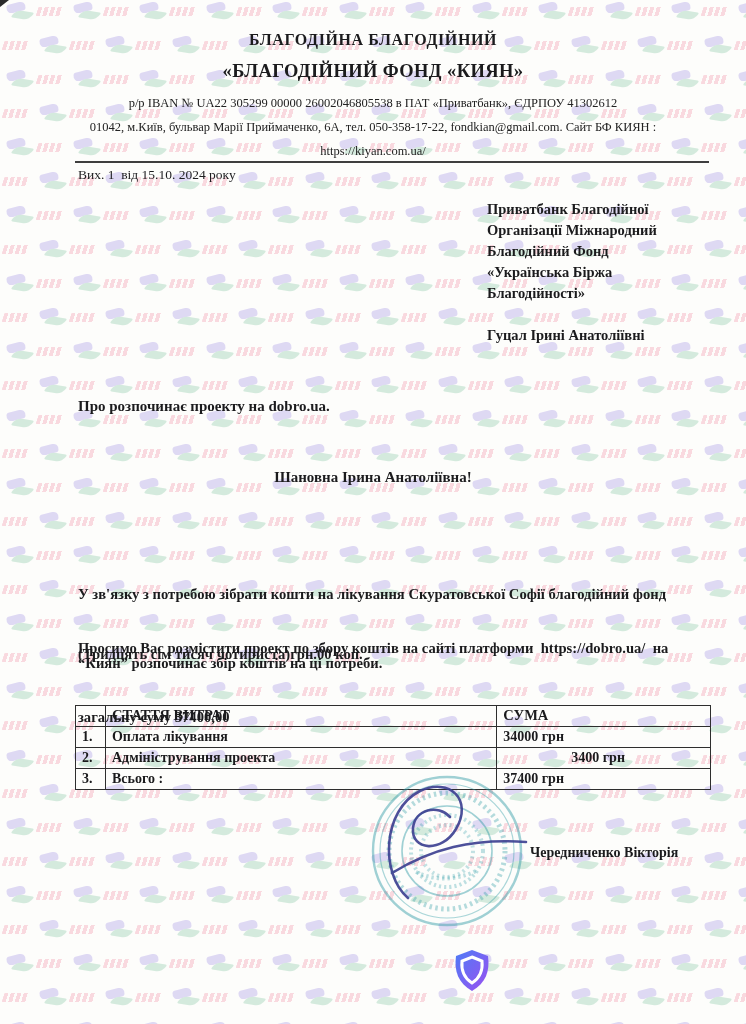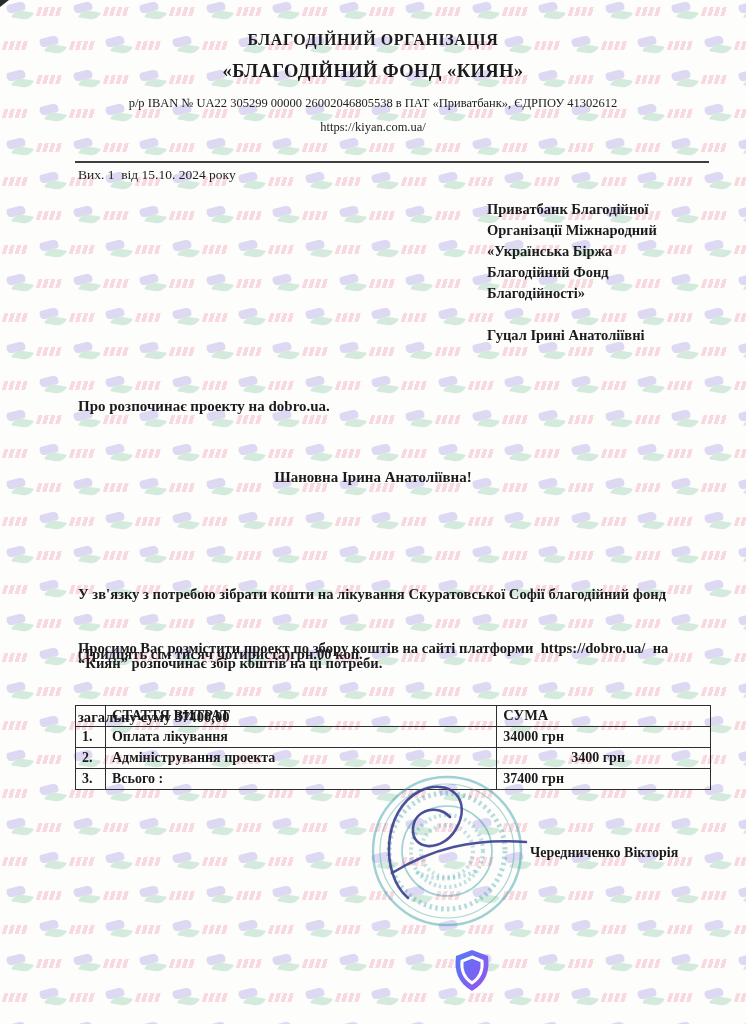--- a/index.html
+++ b/index.html
@@ -1873,34 +1873,35 @@
       </div>
       <div class="wm-tile" style="left: 737.5px; top: 1022px;">
         <div class="wm-g1" style="background: rgb(198, 188, 238);"></div>
       </div>
     </div>
   <div class="corner-mark"></div>
 
   <div class="content">
 
     <div class="abs header">
-      <div class="org1">БЛАГОДІЙНИЙ ОРГАНІЗАЦІЯ</div>
+      <div class="org1">БЛАГОДІЙНА БЛАГОДІЙНИЙ</div>
       <div class="org2">«БЛАГОДІЙНИЙ ФОНД «КИЯН»</div>
       <div class="hline">р/р IBAN № UA22 305299 00000 26002046805538  в ПАТ «Приватбанк», ЄДРПОУ 41302612</div>
+      <div class="hline">01042, м.Київ, бульвар Марії Приймаченко, 6А, тел. 050-358-17-22, fondkian@gmail.com. Сайт БФ КИЯН :</div>
       <div class="hline">https://kiyan.com.ua/</div>
     </div>
 
     <div class="abs rule"></div>
     <div class="abs ref">Вих. 1  від 15.10. 2024 року</div>
 
     <div class="abs recipient">
       <div>Приватбанк Благодійної</div>
       <div>Організації Міжнародний</div>
+      <div>Благодійний Фонд</div>
       <div>«Українська Біржа</div>
-      <div>Благодійний Фонд</div>
       <div>Благодійності»</div>
       <div class="person">Гуцал Ірині Анатоліївні</div>
     </div>
 
     <div class="abs subject">Про розпочинає проекту на dobro.ua.</div>
     <div class="abs salutation">Шановна Ірина Анатоліївна!</div>
 
     <div class="abs para p1">
       <div>У зв'язку з потребою зібрати кошти на лікування Скуратовської Софії благодійний фонд</div>
       <div>“Киян” розпочинає збір коштів на ці потреби.</div>

